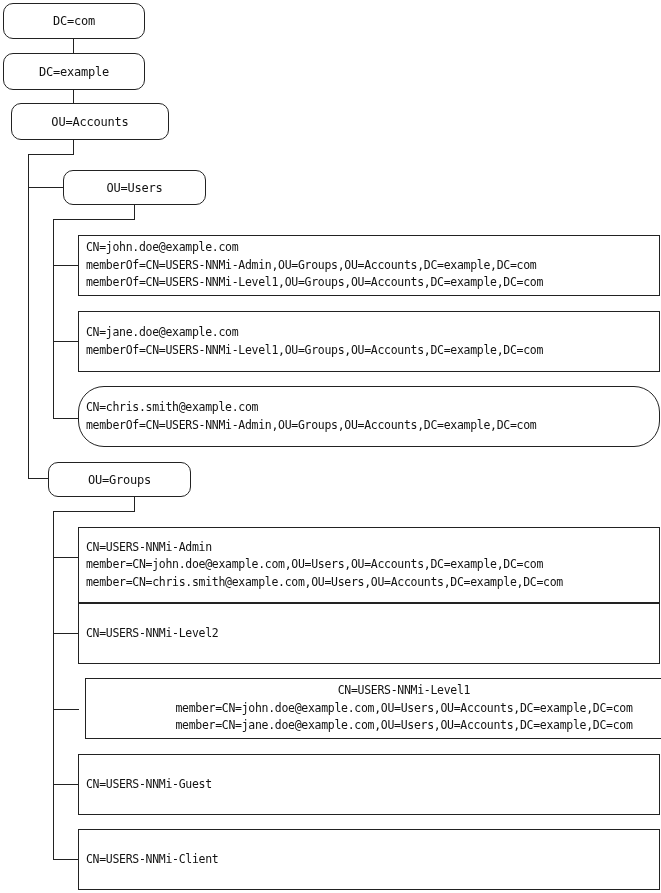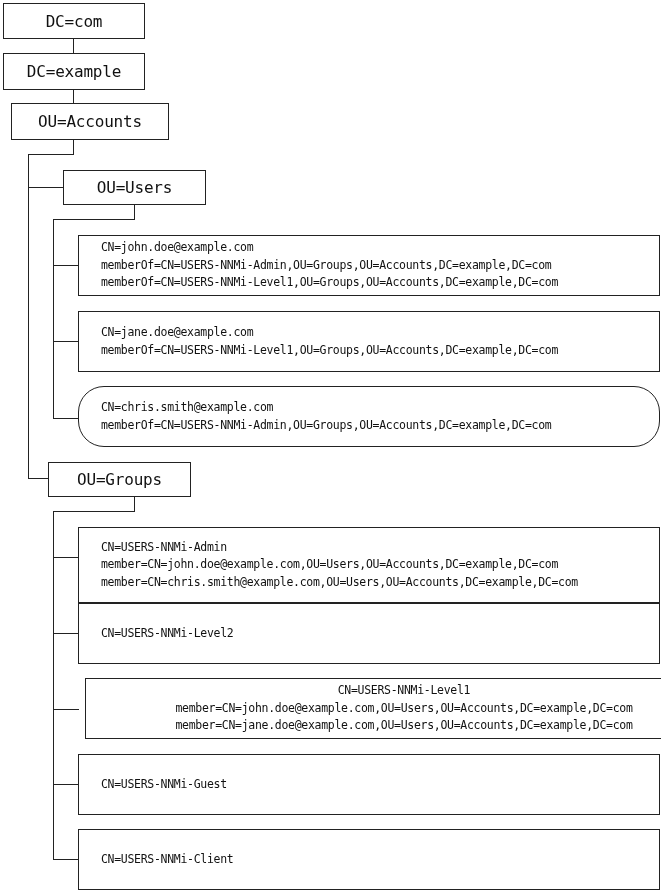--- a/index.html
+++ b/index.html
@@ -1,20 +1,20 @@
 <!DOCTYPE html>
 <html><head>
 <meta charset="utf-8">
 <style>
   html, body { margin:0; padding:0; background:#ffffff; }
   body { width:661px; height:893px; position:relative; overflow:hidden;
          font-family:"DejaVu Sans Mono","Liberation Mono",monospace; color:#111; }
   .box { position:absolute; border:1px solid #222; background:#fff; box-sizing:border-box; }
-  .node { display:flex; align-items:center; justify-content:center; font-size:16px; letter-spacing:-0.2px; }
-  .entry { padding:3px 22px; font-size:11.5px; line-height:17.5px; letter-spacing:-0.3px;
+  .node { display:flex; align-items:center; justify-content:center; font-size:12px; letter-spacing:-0.2px;border-radius:10px; }
+  .entry { padding:3px 7px; font-size:11.5px; line-height:17.5px; letter-spacing:-0.3px;
            display:flex; flex-direction:column; justify-content:center; white-space:nowrap; }
   .line { position:absolute; background:#222; }
   .h { height:1px; }
   .v { width:1px; }
 </style>
 </head>
 <body>
 
 <div class="box node" style="left:3px;top:3px;width:142px;height:36px;">
   <span>DC=com</span>

